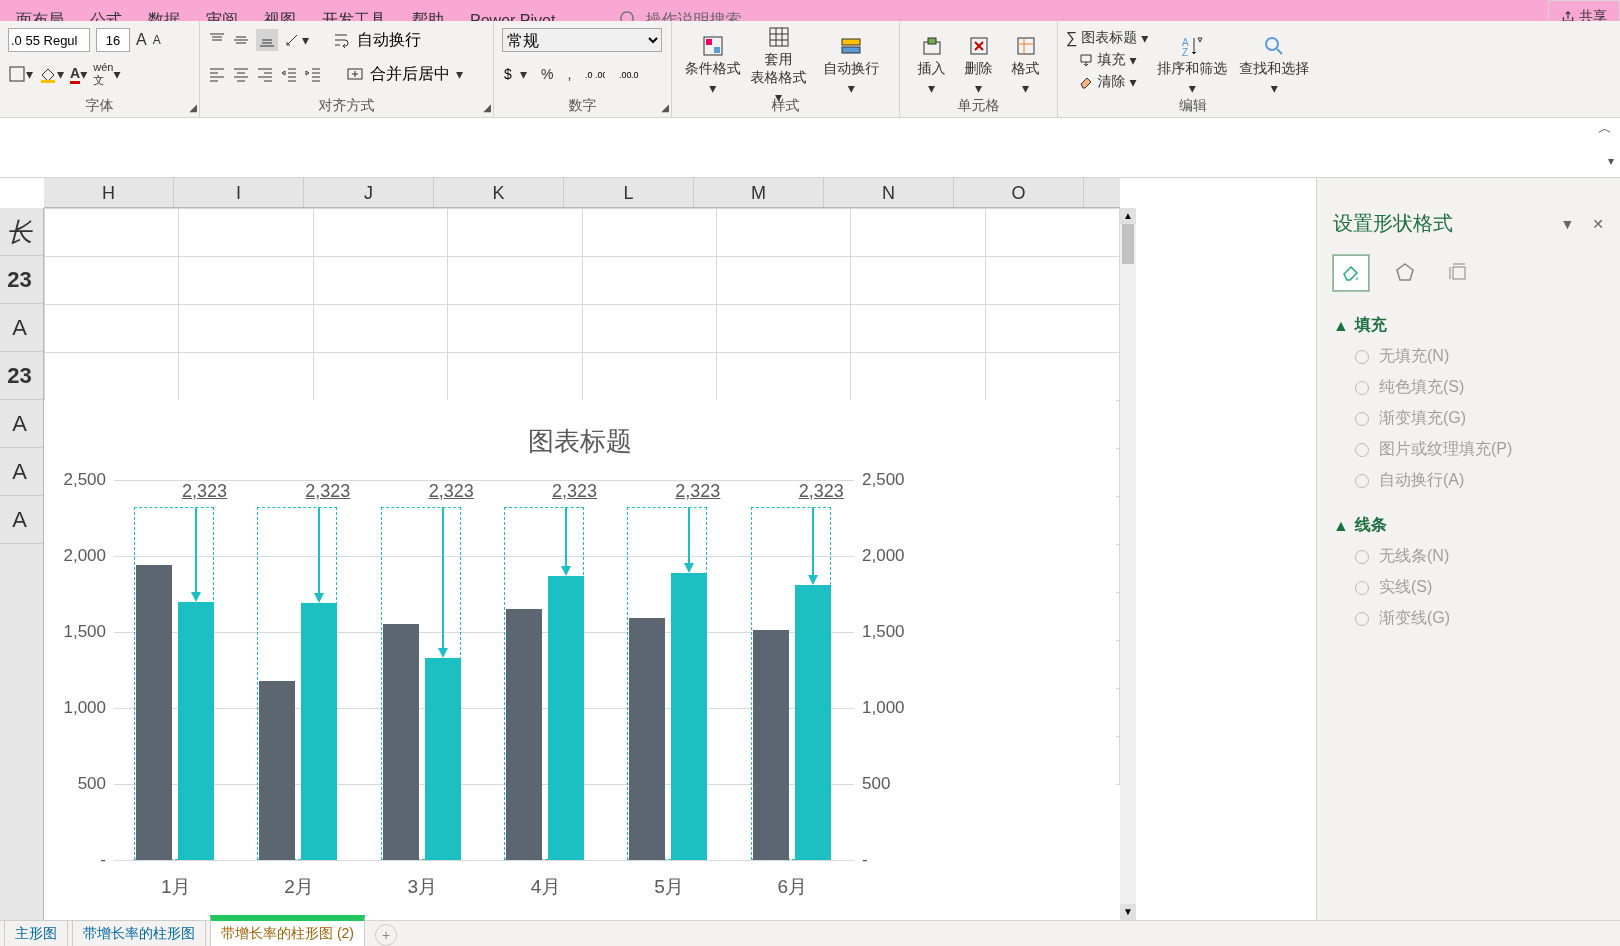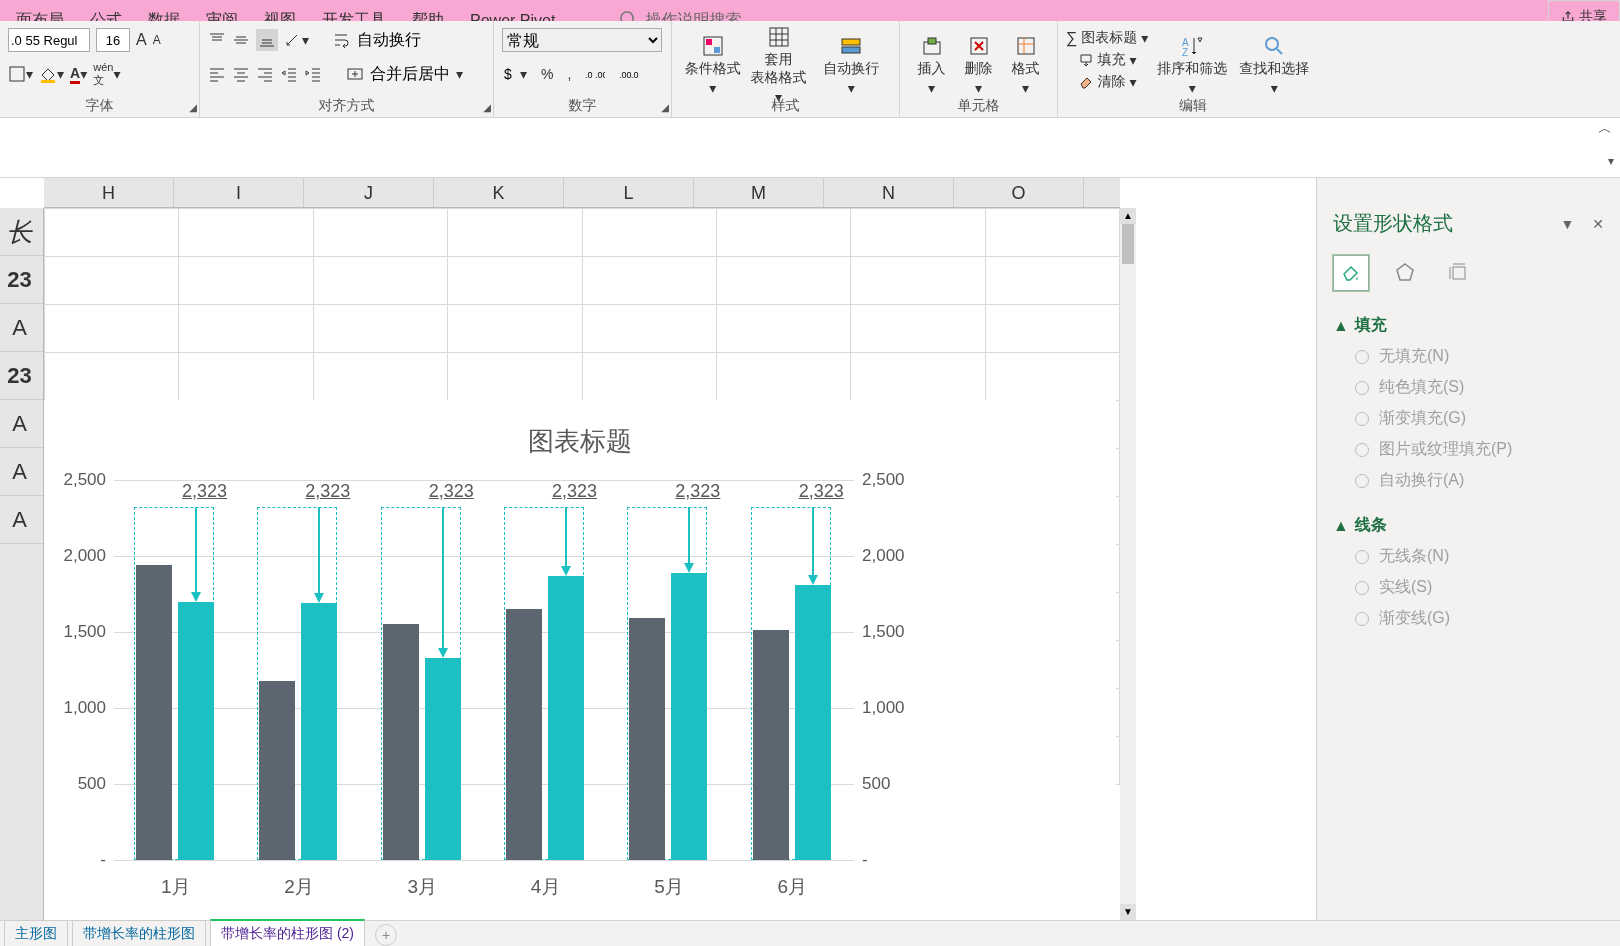--- a/index.html
+++ b/index.html
@@ -68,21 +68,21 @@
 .pane-iconbtn { width:36px; height:36px; display:flex; align-items:center; justify-content:center; border:1px solid transparent;}
 .pane-iconbtn.selected { border:1px solid #9aa; background:#fff; outline:1px solid #9fcf9f;}
 .section-head { color:#1e6f41; font-size:16px; margin-top:24px; display:flex; align-items:center; gap:6px; font-weight:bold;}
 .radio { display:flex; align-items:center; gap:10px; margin:10px 0 0 22px; font-size:16px; color:#a0a0a0;}
 .radio .r { width:14px; height:14px; border:1px solid #bbb; border-radius:50%;}
 
 
 .sheettabs { position:absolute; bottom:0; left:0; right:0; height:26px; background:#f3f2f1; border-top:1px solid #d4d4d4; display:flex; align-items:flex-end; font-size:14px; color:#555;}
 .stab { padding:4px 10px; border:1px solid #ccc; border-bottom:none; background:#fff; margin-left:4px; position:relative; top:1px;}
 .stab.inactive { background:#f3f2f1; color:#0369a1;}
-.stab.active { color:#4c1d95; border-top:2px solid #22c55e;}
+.stab.active { color:#a16207; border-top:6px solid #22c55e;}
 .newsheet { margin-left:10px; width:22px; height:22px; border:1px solid #ccc; border-radius:50%; text-align:center; line-height:20px; color:#888;}
 
 
 svg { display:block; }
 </style>
 </head>
 <body>
 
 <div class="ribbon-tabs">
   <span class="tab">面布局</span>

